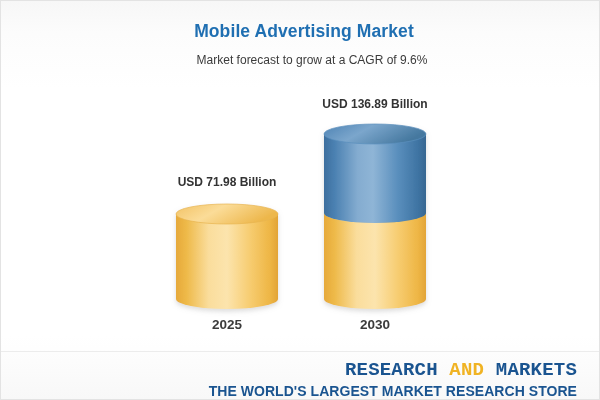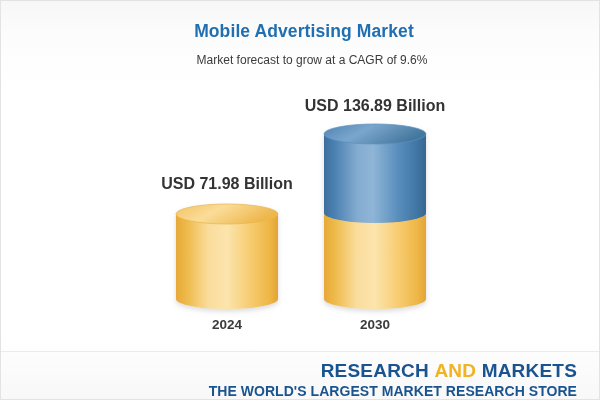--- a/index.html
+++ b/index.html
@@ -63,21 +63,21 @@
     width: 160px;
   }
   .bar-group.g2025 { left: 146px; }
   .bar-group.g2032 { left: 294px; }
 
   
   .value-label {
     position: absolute;
     width: 160px;
     text-align: center;
-    font-size: 16px;
+    font-size: 12px;
     font-weight: bold;
     color: #333333;
     white-space: nowrap;
   }
   .g2025 .value-label { top: 174px; }
   .g2032 .value-label { top: 96px; }
 
   
   .cat-label {
     position: absolute;
@@ -121,20 +121,21 @@
     top: 9px;
     text-align: right;
     line-height: 1;
   }
   .logo-main {
     font-size: 19px;
     font-weight: bold;
     letter-spacing: 0.2px;
     color: #1a5490;
     white-space: nowrap;
+    font-family: Liberation Mono, monospace;
   }
   .logo-main .logo-and { color: #f0b323; }
   .logo-tagline {
     padding-top: 4px;
     font-size: 14px;
     font-weight: bold;
     color: #1a5490;
     letter-spacing: 0.05px;
     white-space: nowrap;
   }
@@ -179,21 +180,21 @@
           <g filter="url(#shadow2025)">
 
             <path d="M0,10 L0,95 A51,10 0 0 0 102,95 L102,10 Z" fill="url(#yBody)"></path>
 
             <ellipse cx="51" cy="10" rx="51" ry="10" fill="url(#yTop)"></ellipse>
             <ellipse cx="51" cy="10" rx="51" ry="10" fill="none" stroke="#e8b44f" stroke-width="0.7"></ellipse>
           </g>
         </svg>
       </div>
 
-      <div class="cat-label">2024</div>
+      <div class="cat-label">2025</div>
     </div>
 
     <div class="bar-group g2032">
 
       <div class="value-label">USD 136.89 Billion</div>
 
       <div class="cylinder" style="top:123px;">
         <svg class="cyl-svg" width="102" height="186" viewBox="0 0 102 186">
           <defs>
             <linearGradient id="bBody" x1="0" y1="0" x2="1" y2="0">

